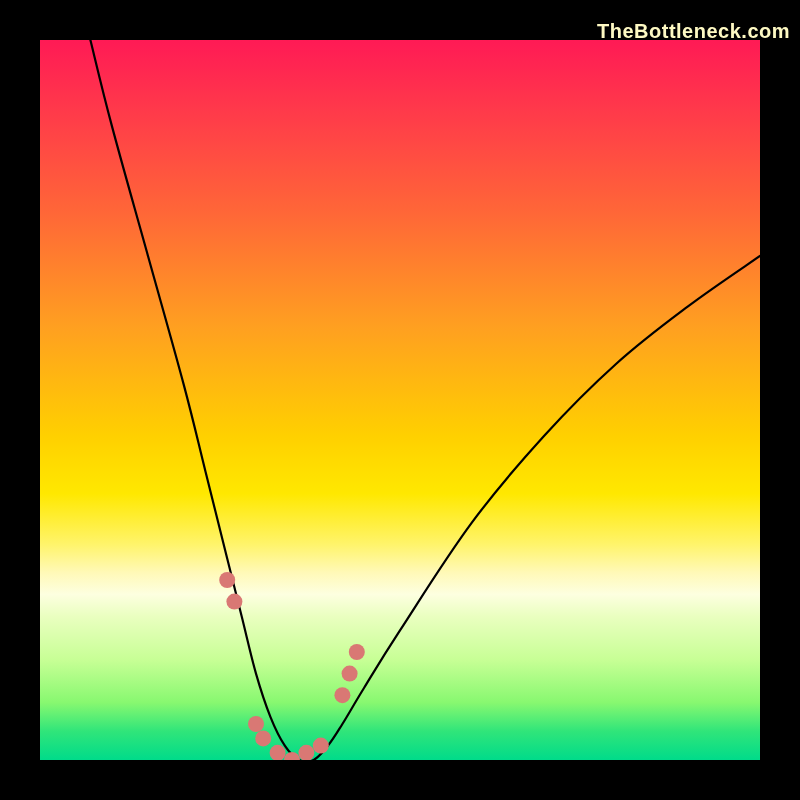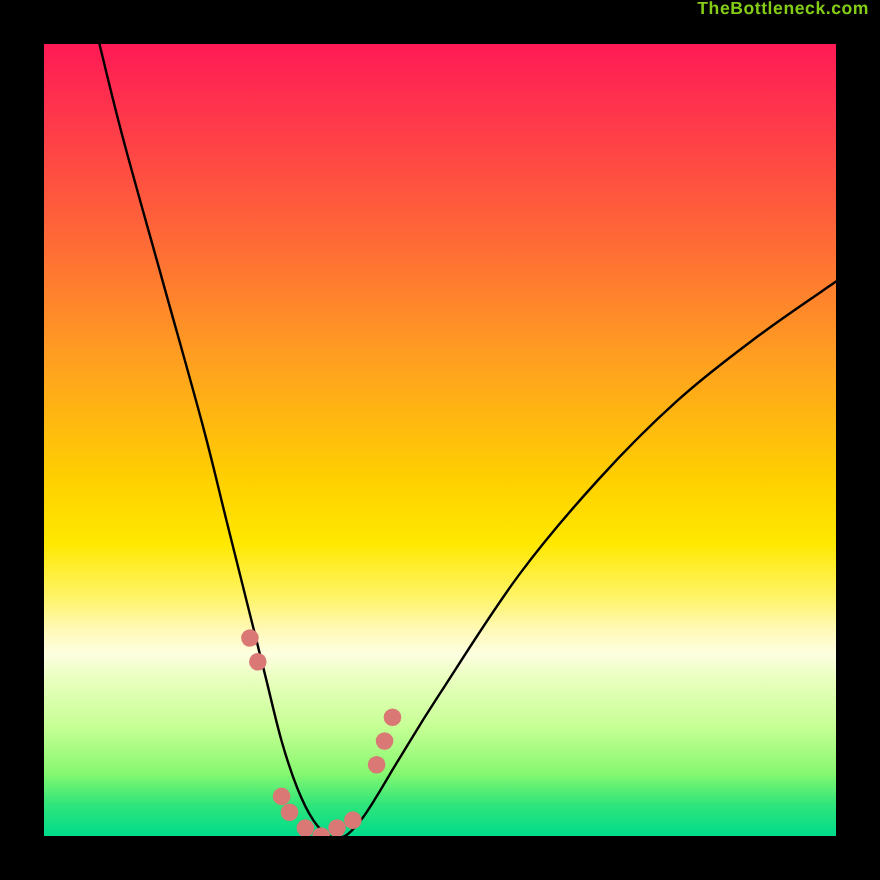--- a/index.html
+++ b/index.html
@@ -51,26 +51,26 @@
   }
   svg.curves {
     position: absolute;
     left: 0;
     top: 0;
     width: 100%;
     height: 100%;
   }
   .attribution {
     position: absolute;
-    top: 0;
+    top: 20px;
     right: 10px;
     font-family: Arial, Helvetica, sans-serif;
-    font-size: 16px;
+    font-size: 20px;
     font-weight: 600;
-    color: #84cc16;
+    color: #fef9c3;
     letter-spacing: 0.5px;
   }
 </style>
 </head>
 <body>
 
 <div class="frame">
   <div class="attribution">TheBottleneck.com</div>
 
   <div class="plot-area">

